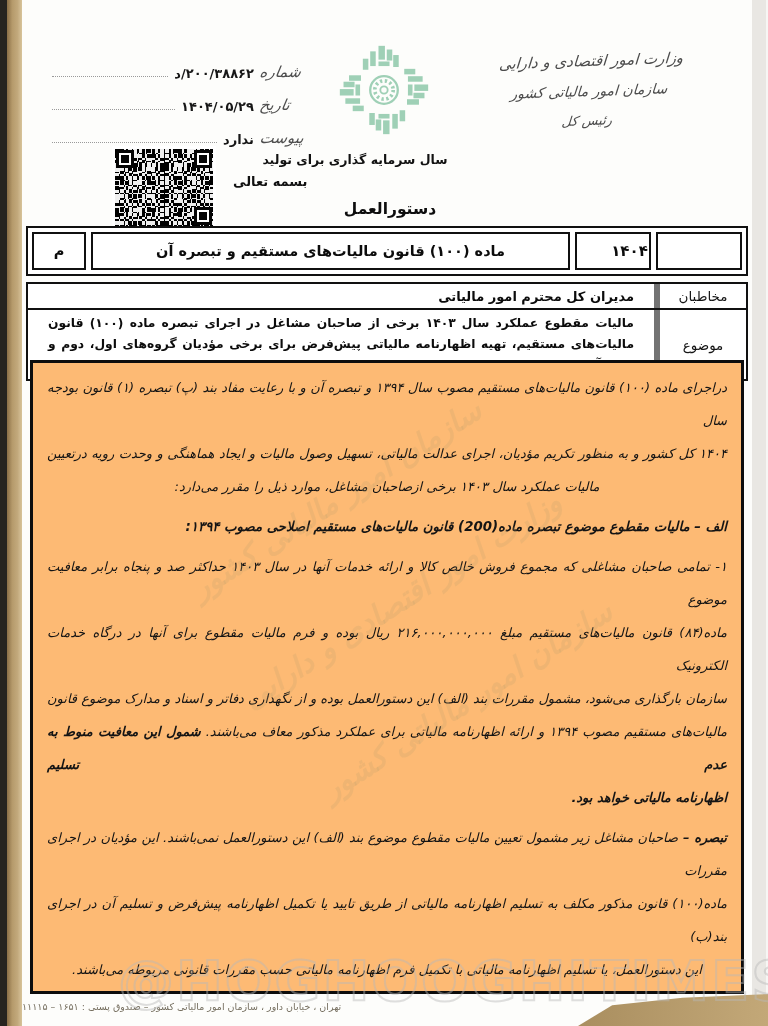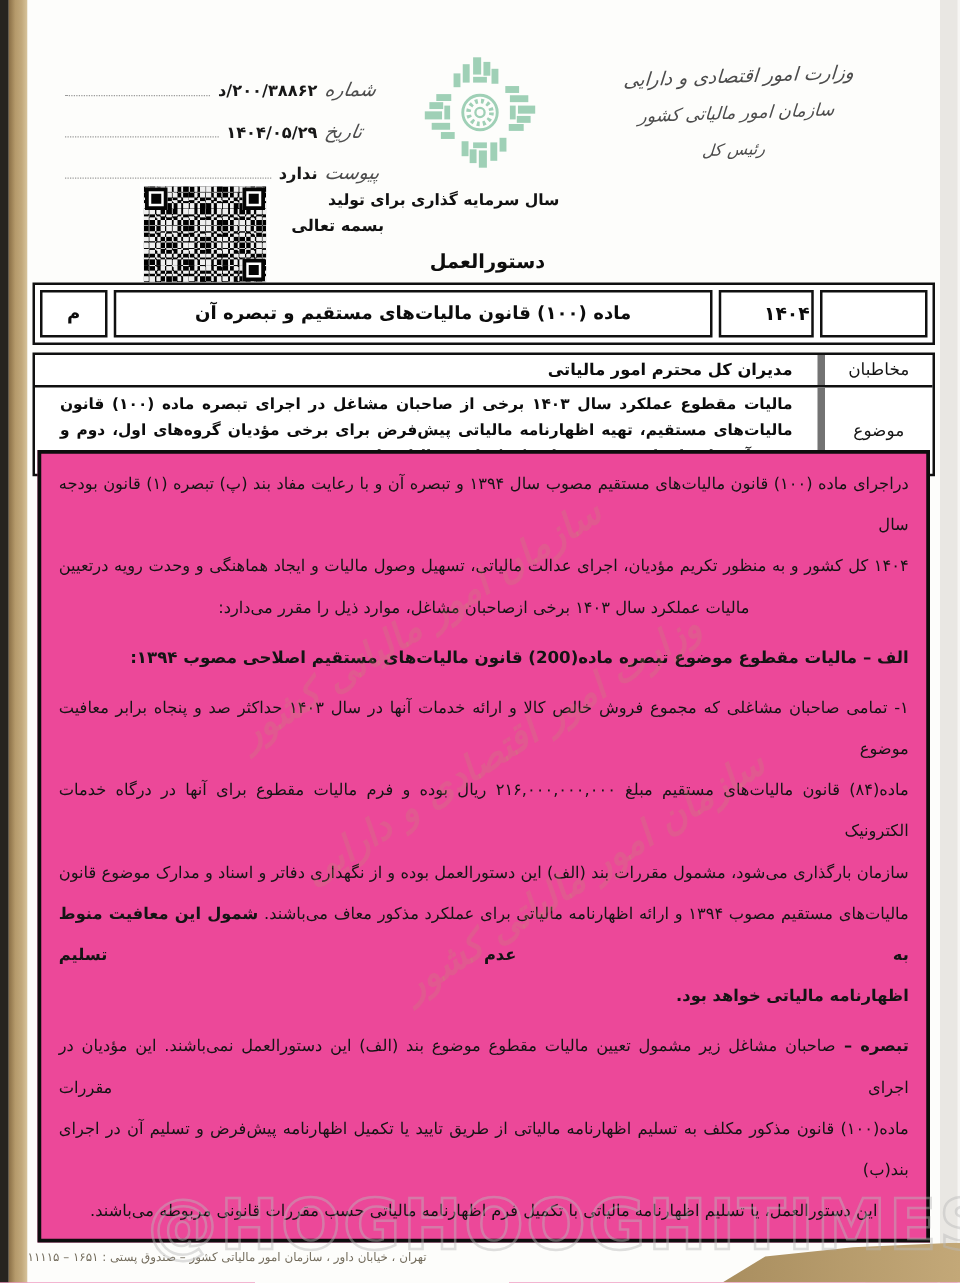--- a/index.html
+++ b/index.html
@@ -60,21 +60,21 @@
   .mrow + .mrow{border-top:2px solid #101010;}
   .mlabel{width:92px;border-left:6px solid #737373;display:flex;align-items:center;justify-content:center;
     font-size:13.5px;color:#151515;box-sizing:border-box;}
   .mvalue{flex:1;padding:3px 20px;display:flex;flex-direction:column;justify-content:center;
     font-weight:bold;color:#0c0c0c;box-sizing:border-box;}
   .mv-recipients{font-size:13px;min-height:24px;}
   .mv-subject{font-size:12.3px;line-height:21px;text-align:justify;min-height:52px;}
 
   
   .frame{position:absolute;left:8px;top:360px;width:714px;height:634px;border:3px solid #0d0d0d;
-    box-sizing:border-box;background:#ec4899;padding:8px 14px;overflow:hidden;}
+    box-sizing:border-box;background:#fdba74;padding:8px 14px;overflow:hidden;font-style:italic;}
   .para{margin-bottom:7px;}
   .line{font-size:13px;line-height:33px;color:#141414;}
   .line.justify{text-align:justify;text-align-last:justify;}
   .line.center{text-align:center;}
   .line.right{text-align:right;}
   .line .b{font-weight:bold;}
   .heading .line{font-weight:bold;font-size:13.3px;}
 
   
   .scanmark{position:absolute;left:60px;top:420px;width:640px;transform:rotate(-33deg);

